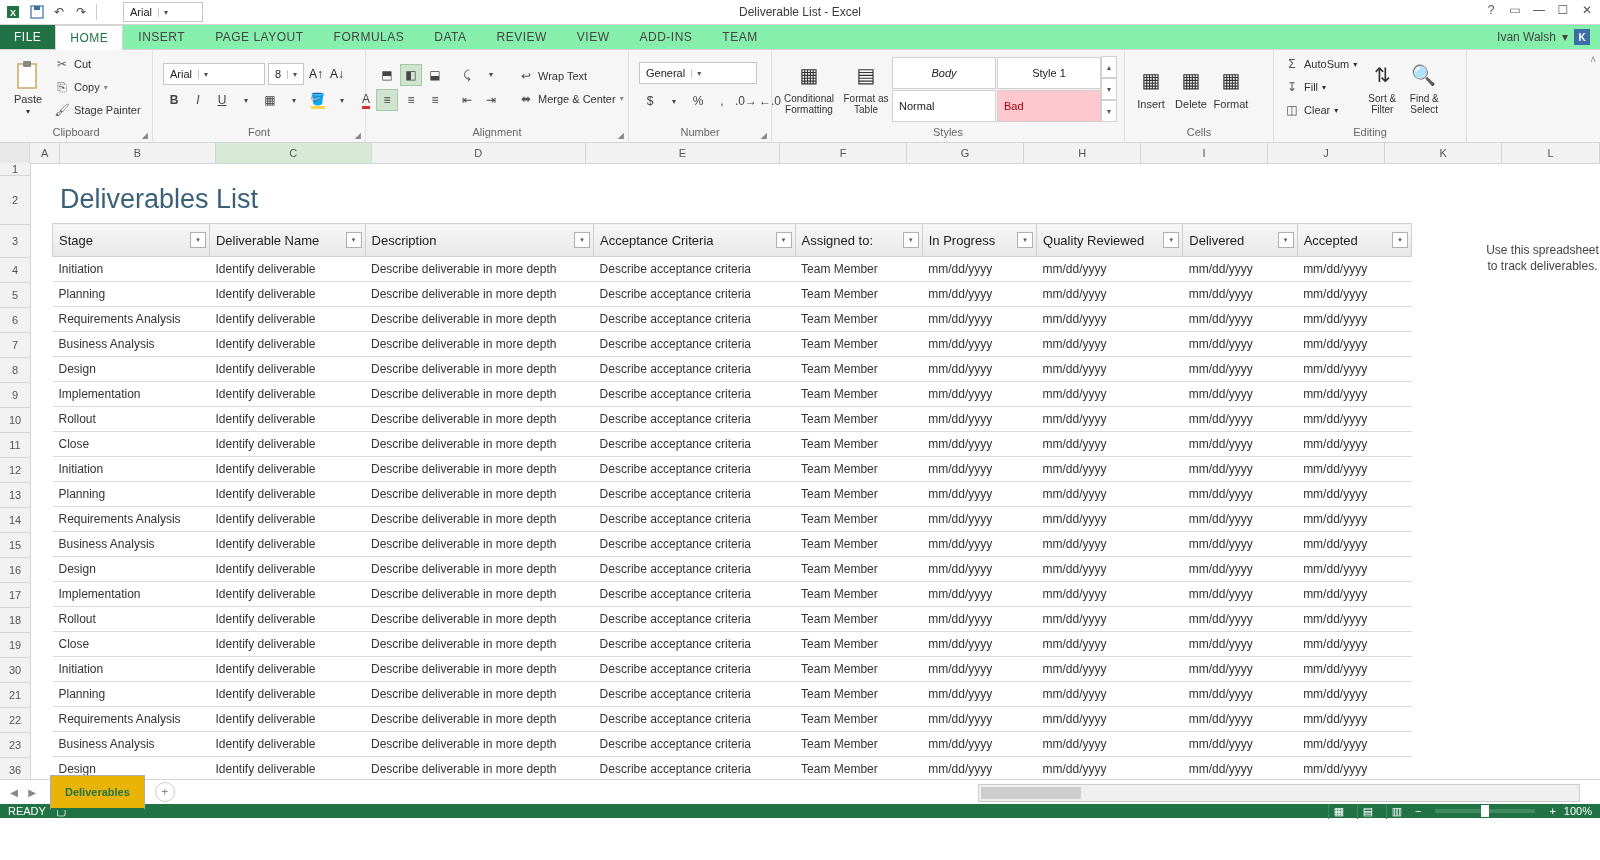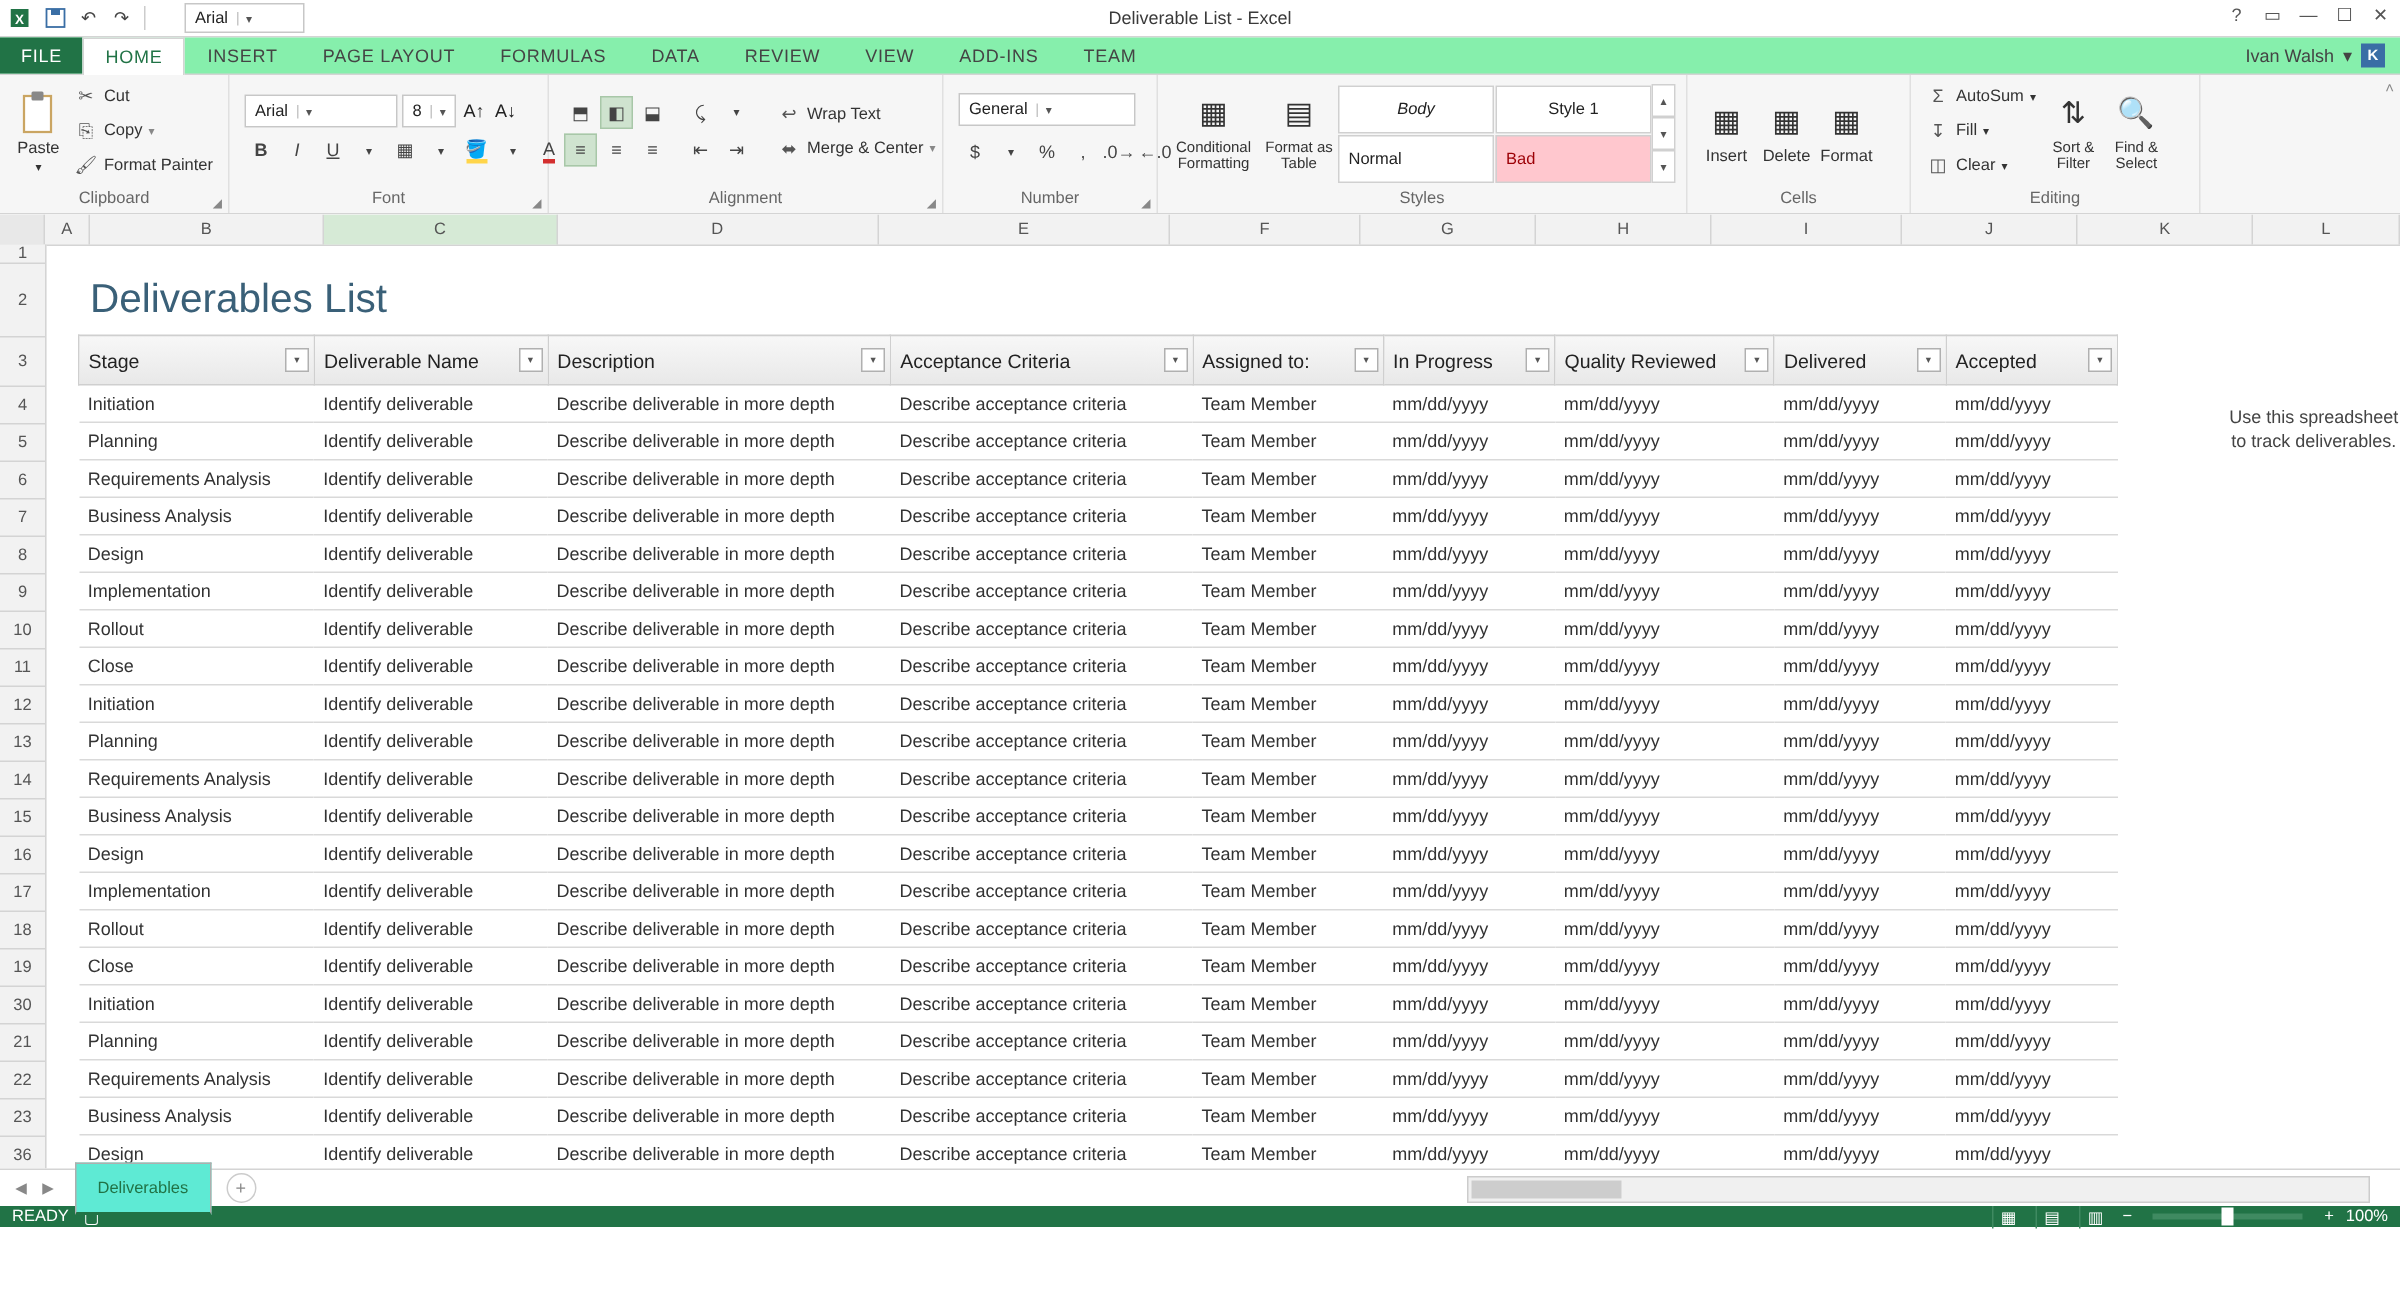--- a/index.html
+++ b/index.html
@@ -49,25 +49,25 @@
 .rowstrip .rh{height:24px;border-bottom:1px solid #d4d4d4;text-align:center;font-size:11px;color:#555;line-height:24px}
 .rowstrip .rh.r1{height:12px;line-height:12px}
 .rowstrip .rh.r2{height:48px;line-height:48px}
 .rowstrip .rh.r3{height:32px;line-height:32px}
 .sheet-body{position:absolute;left:30px;top:20px;right:0;bottom:0}
 .page-title{height:48px;margin-top:12px;padding-left:30px;font-family:"Segoe UI Light","Segoe UI",sans-serif;font-size:27px;color:#3a6078;font-weight:300;display:flex;align-items:center}
 table.data{border-collapse:collapse;width:1360px;margin-left:22px;margin-top:0}
 table.data th{background:linear-gradient(#f7f7f7,#e8e8e8);border:1px solid #cfcfcf;text-align:left;font-weight:normal;font-size:13px;color:#222;padding:6px 6px;height:20px;position:relative;font-family:"Segoe UI",sans-serif}
 table.data th .fb{position:absolute;right:3px;top:50%;transform:translateY(-50%);width:14px;height:14px;border:1px solid #b0b0b0;background:#fff;display:flex;align-items:center;justify-content:center;font-size:7px;color:#555}
 table.data td{border-bottom:1px solid #d9d9d9;padding:4px 6px;font-size:12px;color:#333;height:16px;font-family:Arial}
-.sidefloat{position:absolute;right:0;top:108px;width:115px;font-size:12px;color:#444;text-align:center;line-height:1.3;font-family:Arial}
+.sidefloat{position:absolute;right:0;top:80px;width:115px;font-size:12px;color:#444;text-align:center;line-height:1.3;font-family:Arial}
 .tabbar{height:24px;background:#fff;border-top:1px solid #d4d4d4;display:flex;align-items:center;position:relative}
 .tabbar .nav{display:flex;gap:2px;padding:0 6px}
 .tabbar .nav .nb{width:16px;height:16px;display:flex;align-items:center;justify-content:center;color:#888;font-size:10px}
-.tabbar .sheettab{border:1px solid #aeaeae;border-bottom:2px solid #217346;background:#5eead4;padding:10px 14px;font-size:11px;font-weight:normal;color:#217346;margin-left:4px}
+.tabbar .sheettab{border:1px solid #aeaeae;border-bottom:2px solid #217346;background:#eab308;padding:10px 14px;font-size:11px;font-weight:bold;color:#217346;margin-left:4px}
 .tabbar .addsheet{width:18px;height:18px;border:1px solid #ccc;border-radius:50%;display:flex;align-items:center;justify-content:center;font-size:12px;color:#888;margin-left:10px}
 .tabbar .hscroll{position:absolute;right:20px;bottom:2px;width:600px;height:16px;border:1px solid #ccc;background:#f0f0f0;display:flex;align-items:center}
 .tabbar .hscroll .thumb{width:100px;height:12px;background:#cdcdcd;margin-left:2px}
 .statusbar{height:14px;background:#217346;color:#fff;display:flex;align-items:center;justify-content:space-between;padding:0 8px;font-size:11px}
 .statusbar .left{display:flex;align-items:center;gap:10px}
 .statusbar .right{display:flex;align-items:center;gap:8px}
 .statusbar .vb{width:20px;height:16px;display:flex;align-items:center;justify-content:center;border-left:1px solid #3f8a61}
 .zoom-slider{width:100px;height:4px;background:#3f8a61;position:relative;margin:0 6px}
 .zoom-slider .h{width:8px;height:12px;background:#fff;position:absolute;left:46px;top:-4px}
 svg{display:block}
@@ -144,21 +144,21 @@
             <div class="ic">✂</div>
             <span>Cut</span>
           </div>
         <div class="smallrow">
             <div class="ic">⎘</div>
             <span>Copy</span>
             <span style="font-size:8px;color:#888">▾</span>
           </div>
         <div class="smallrow">
             <div class="ic">🖌</div>
-            <span>Format Painter</span>
+            <span>Stage Painter</span>
           </div>
       </div>
     </div>
     <div class="label"><span>Clipboard</span><span class="dl">◢</span></div>
   </div>
 
   <div class="group" style="width:200px">
     <div class="body">
         <div class="stackcol" style="gap:4px">
       <div style="display:flex;gap:3px;align-items:center">

